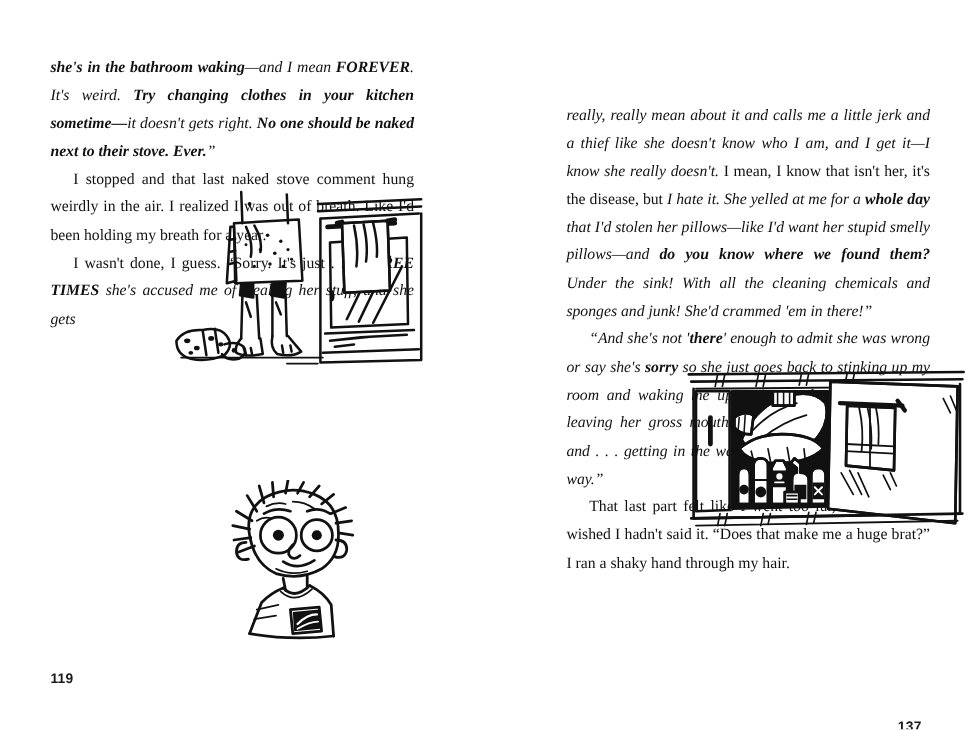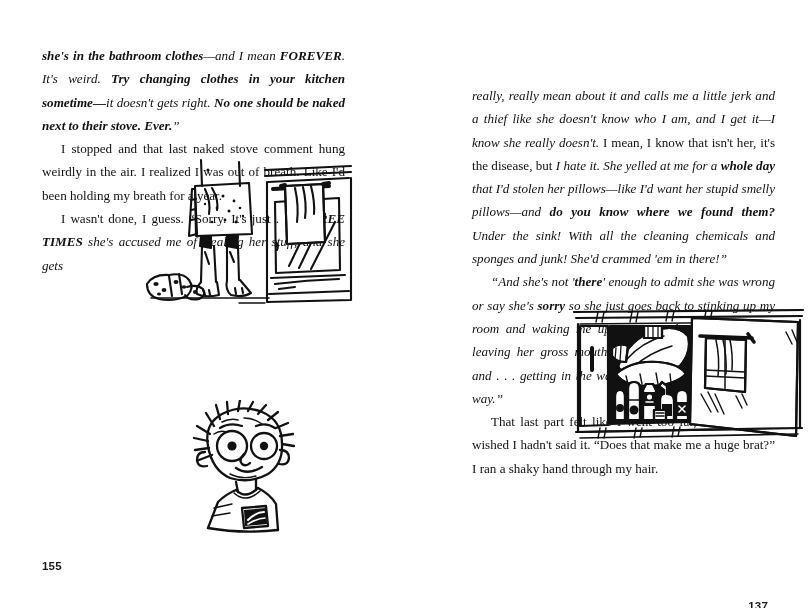--- a/index.html
+++ b/index.html
@@ -73,21 +73,21 @@
 </head>
 <body>
 
 <div class="spread">
 
   <div class="page page-left">
 
     <div class="textblock">
 
       <p class="italic">
-        <span class="bi">she's in the bathroom clothes</span><span class="i">—and I mean </span><span class="bi">FOREVER</span><span class="i">. It's weird. </span><span class="bi">Try changing clothes in your kitchen sometime—</span><span class="i">it doesn't gets right. </span><span class="bi">No one should be naked next to their stove. Ever.</span><span class="i">”</span>
+        <span class="bi">she's in the bathroom waking</span><span class="i">—and I mean </span><span class="bi">FOREVER</span><span class="i">. It's weird. </span><span class="bi">Try changing clothes in your kitchen sometime—</span><span class="i">it doesn't gets right. </span><span class="bi">No one should be naked next to their stove. Ever.</span><span class="i">”</span>
       </p>
 
       <div class="figure fig-stove">
         <svg viewBox="0 0 215 158" xmlns="http://www.w3.org/2000/svg">
           <g fill="none" stroke="#111" stroke-width="2.1" stroke-linecap="round" stroke-linejoin="round">
 
             <path d="M62 4 L63 30"></path>
             <path d="M100 6 L101 30"></path>
 
             <path d="M56 30 L110 27 L113 78 L57 80 Z"></path>
@@ -250,21 +250,21 @@
           </g>
         </svg>
       </div>
 
       <p class="indent">
         <span class="r">I wasn't done, I guess. “Sorry. It's just . . . </span><span class="bi">THREE TIMES</span><span class="i"> she's accused me of stealing her stuff, and she gets</span>
       </p>
 
     </div>
 
-    <div class="folio folio-left">155</div>
+    <div class="folio folio-left">119</div>
   </div>
 
   <div class="page page-right">
 
     <div class="textblock">
 
       <p class="italic">
         <span class="i">really, really mean about it and calls me a little jerk and a thief like she doesn't know who I am, and I get it—I know she really doesn't. </span><span class="r">I mean, I know that isn't her, it's the disease, but </span><span class="i">I hate it. She yelled at me for a </span><span class="bi">whole day</span><span class="i"> that I'd stolen her pillows—like I'd want her stupid smelly pillows—and </span><span class="bi">do you know where we found them?</span><span class="i"> Under the sink! With all the cleaning chemicals and sponges and junk! She'd crammed 'em in there!”</span>
       </p>
 

